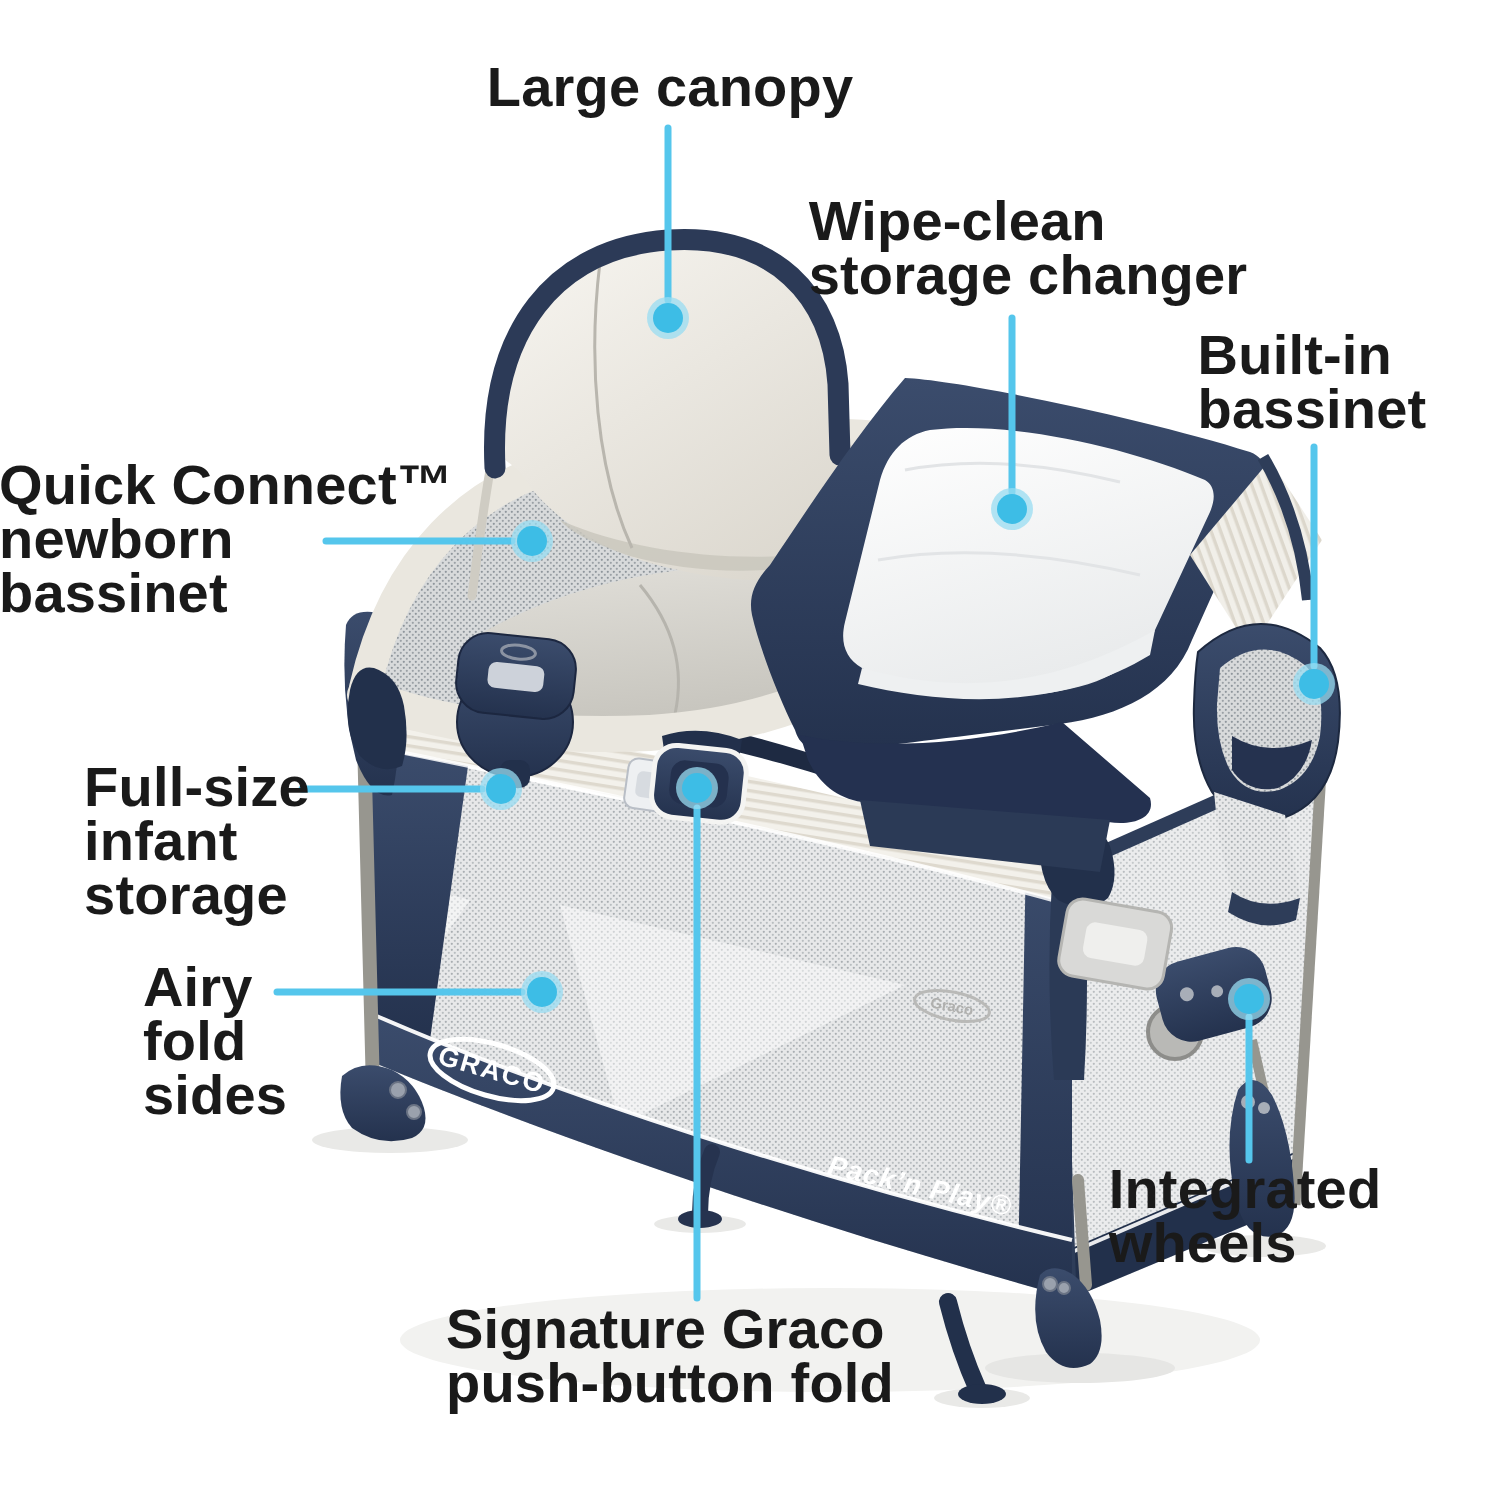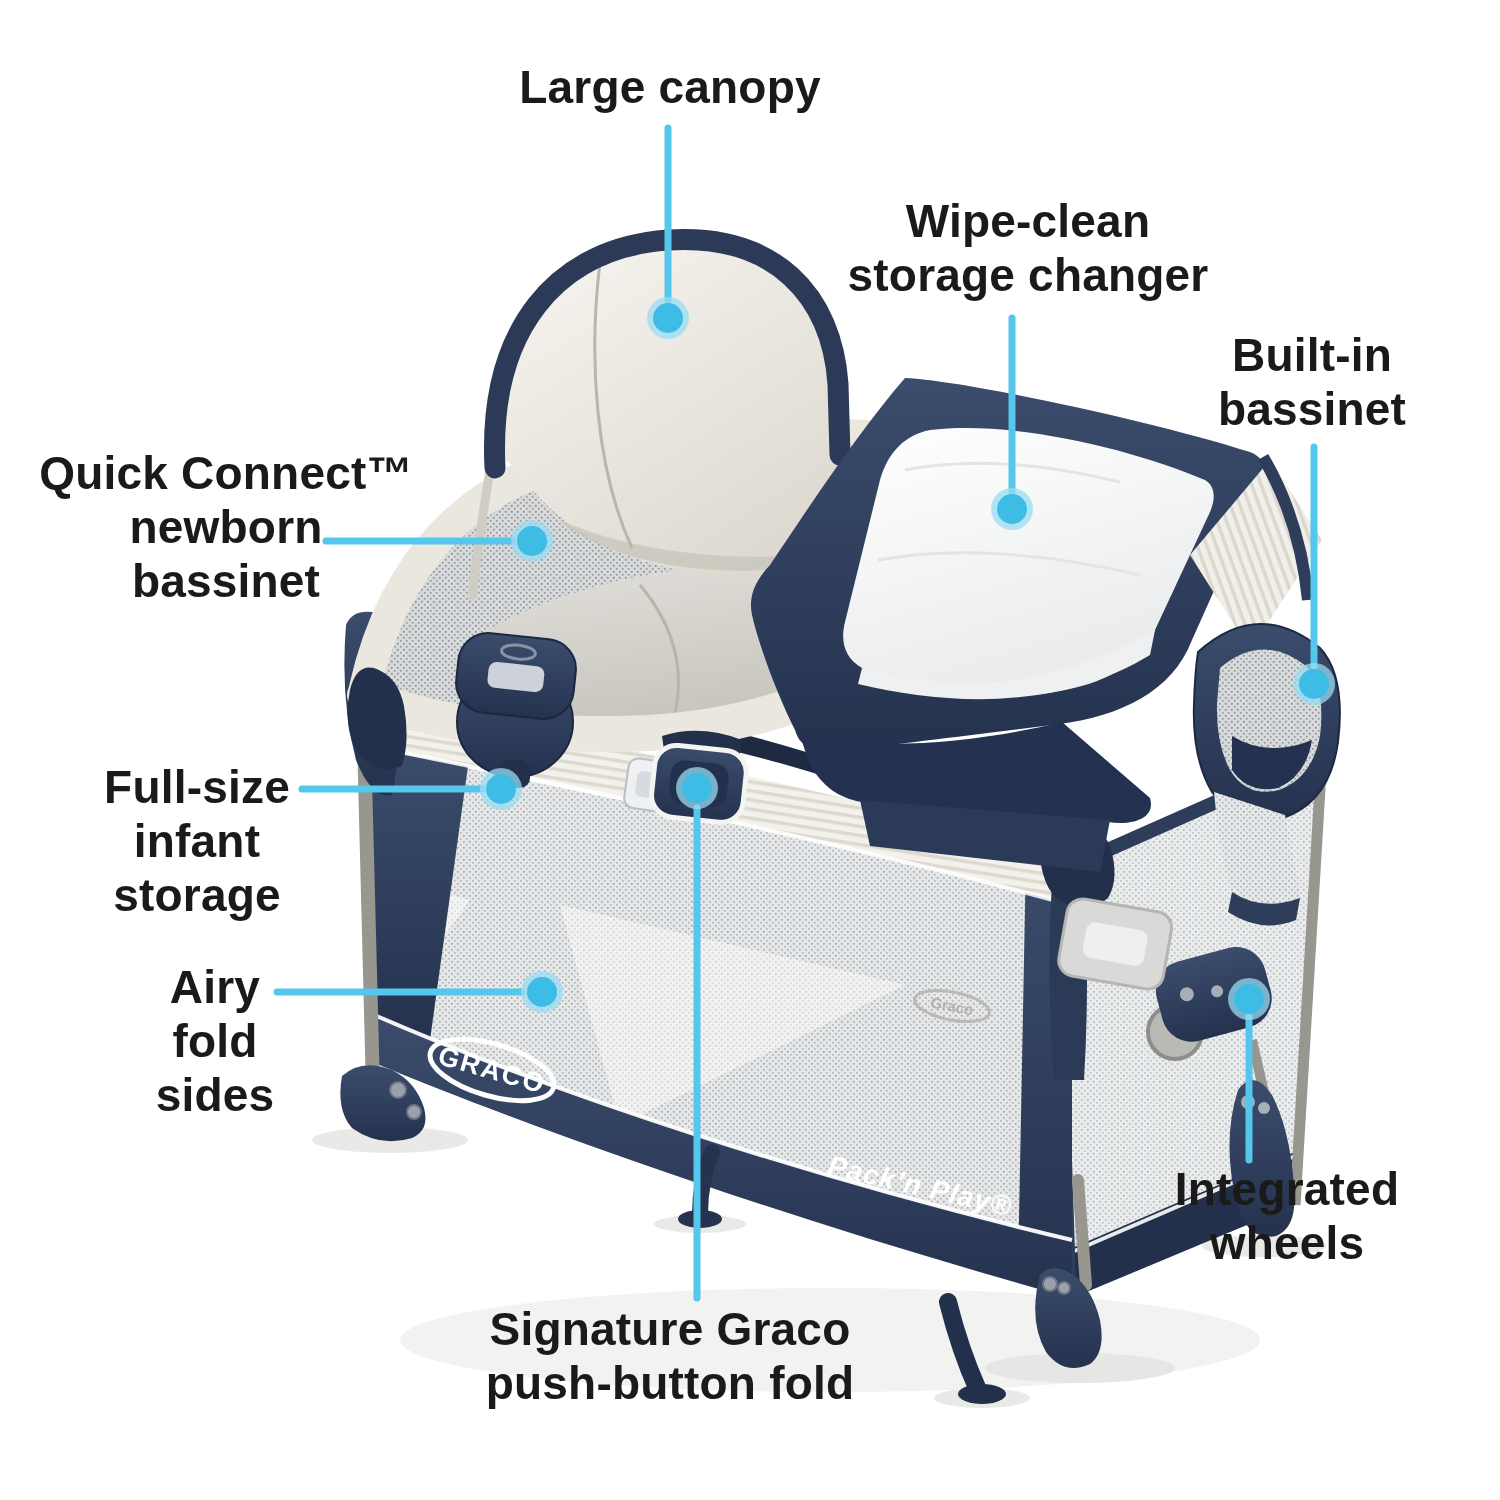--- a/index.html
+++ b/index.html
@@ -7,36 +7,35 @@
     position:relative;
     width:1500px;height:1500px;
     background:#ffffff;
     overflow:hidden;
     font-family:"Liberation Sans","DejaVu Sans",sans-serif;
   }
   .scene{position:absolute;inset:0;}
   .callout-label{
     position:absolute;
     transform:translateX(-50%);
-    text-align:center;
     font-weight:700;
-    font-size:46px;
+    font-size:56px;
     line-height:54px;
     letter-spacing:0.2px;
     color:#1a1a1a;
     white-space:pre-line;
     z-index:5;
   }
   .cl1{left:670px;top:60px}
   .cl2{left:1028px;top:194px}
   .cl3{left:1312px;top:328px}
-  .cl4{left:226px;top:446px}
+  .cl4{left:226px;top:458px}
   .cl5{left:197px;top:760px}
   .cl6{left:215px;top:960px}
-  .cl7{left:1287px;top:1162px}
+  .cl7{left:1245px;top:1162px}
   .cl8{left:670px;top:1302px}
 </style>
 </head>
 <body>
 
 <div class="stage">
 
   <svg class="scene" width="1500" height="1500" viewBox="0 0 1500 1500">
     <defs>
       <linearGradient id="navyGrad" x1="0" y1="0" x2="0" y2="1">

